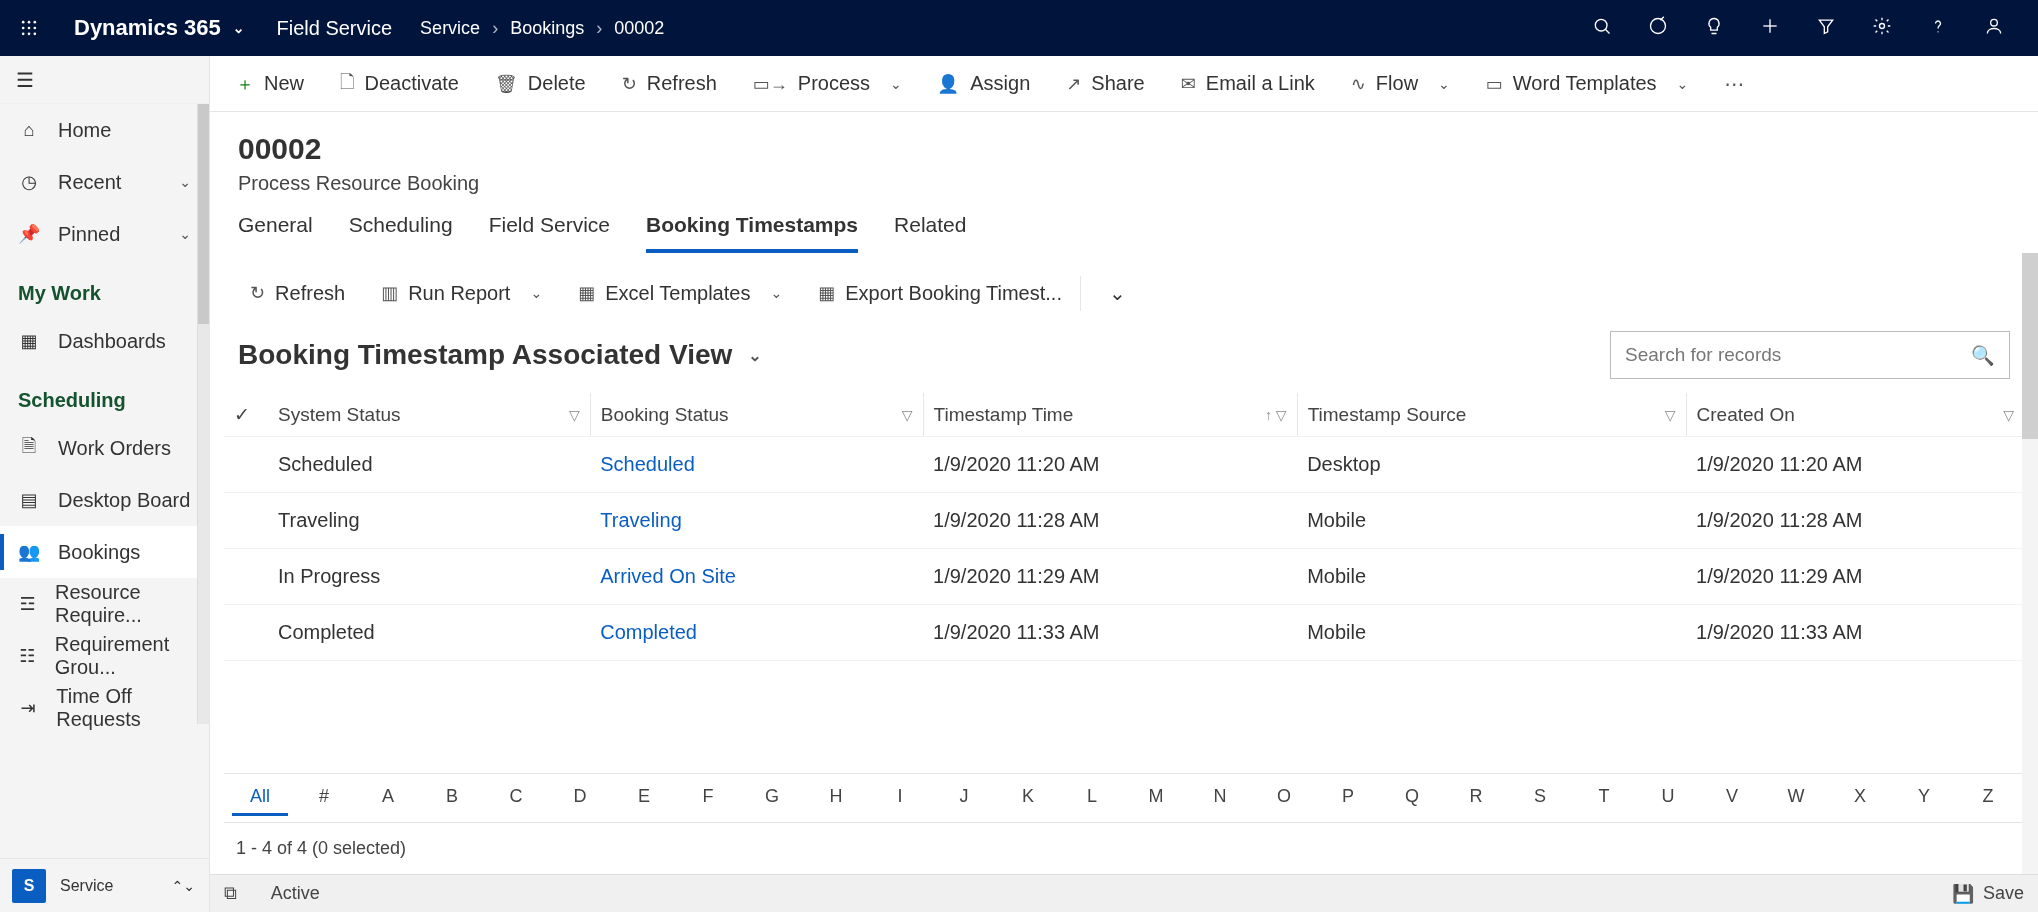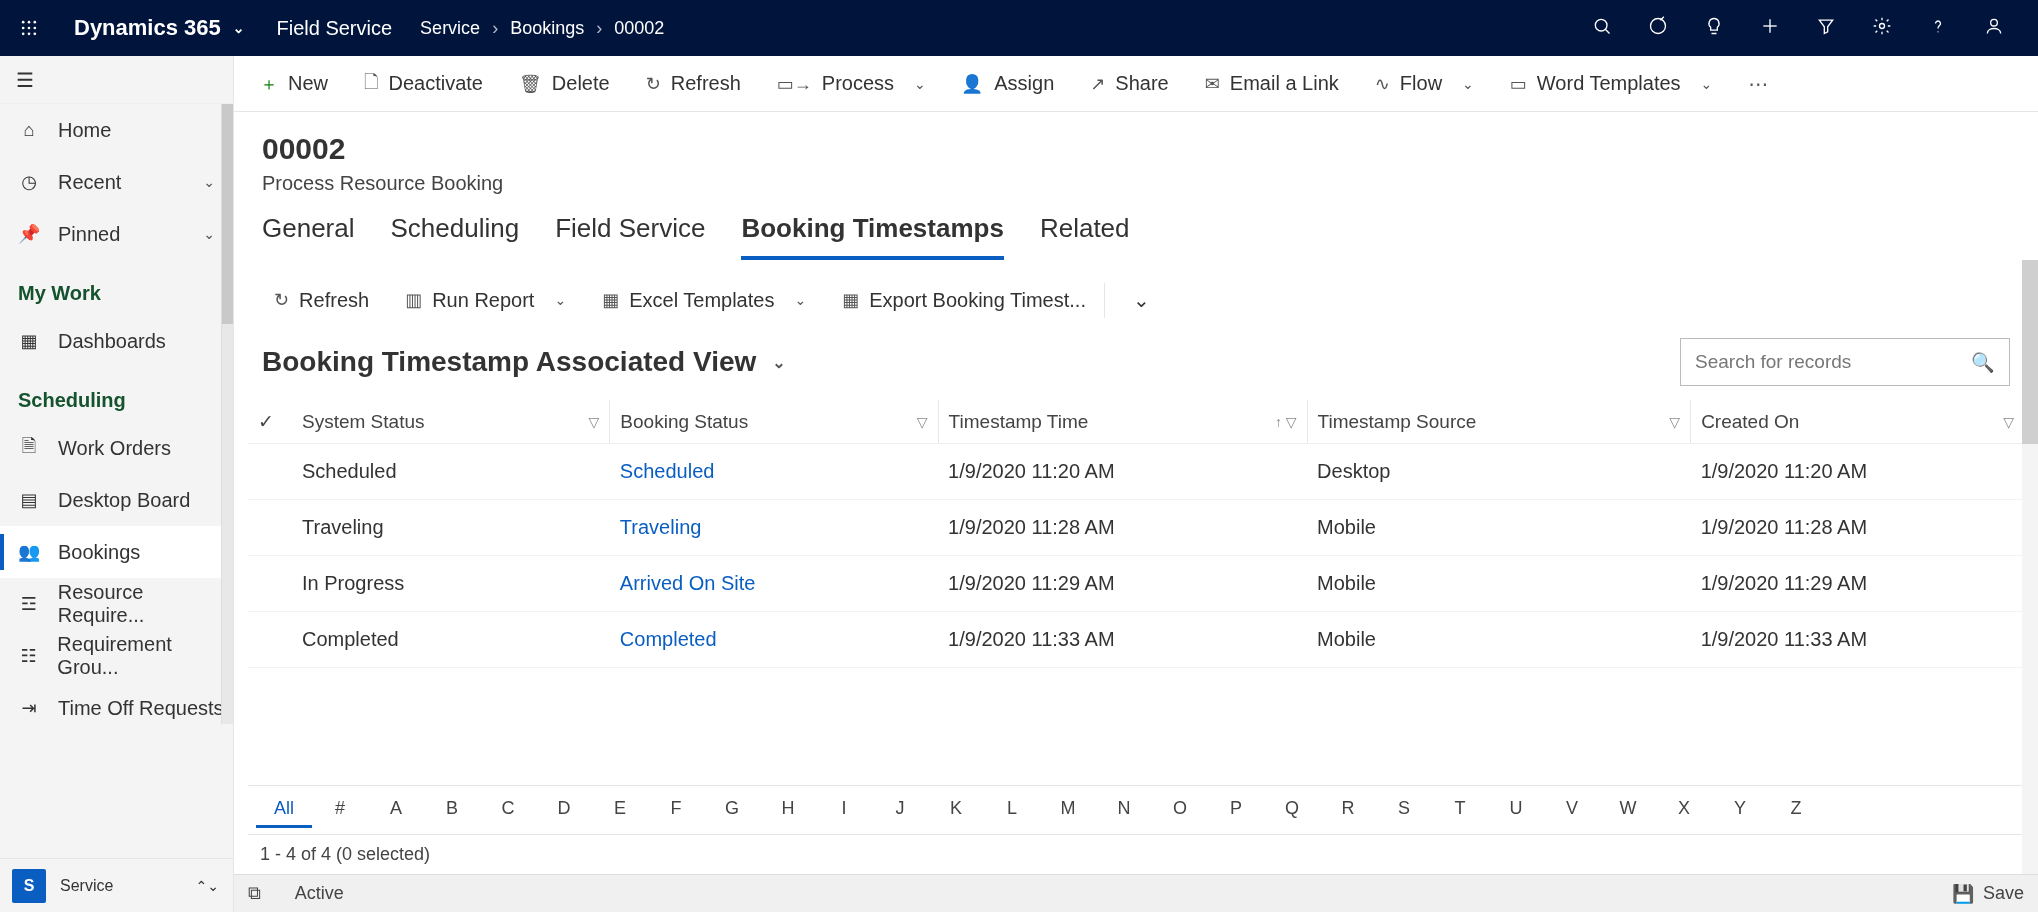--- a/index.html
+++ b/index.html
@@ -35,47 +35,47 @@
   .cmd .i { font-size:18px; color:#555; }
   .cmd.new .i { color:#107c10; }
   .cmd.sep-right { border-right:1px solid #e5e5e5; padding-right:18px; margin-right:6px; }
   .cmd.caret::after { content:"⌄"; margin-left:10px; font-size:14px; color:#555; }
   .overflow { margin-left:4px; font-size:20px; letter-spacing:2px; color:#555; padding:6px 10px; }
 
   .record-header { padding:20px 28px 6px 28px; }
   .record-title { font-size:30px; font-weight:600; }
   .record-sub { font-size:20px; color:#444; margin-top:6px; }
 
-  .tabs { display:flex; gap:36px; padding:12px 28px 0 28px; font-size:26px; }
+  .tabs { display:flex; gap:36px; padding:12px 28px 0 28px; font-size:21px; }
   .tab { padding-bottom:12px; }
   .tab.active { font-weight:600; border-bottom:4px solid #0a5ec2; }
 
   .subgrid-wrap { padding:22px 14px 0 14px; flex:1; display:flex; flex-direction:column; position:relative; }
   .subgrid-cmd { display:flex; align-items:center; gap:8px; padding:0 12px 14px 12px; }
   .subgrid-cmd .cmd { font-size:20px; }
   .view-row { display:flex; align-items:center; padding:6px 14px 8px 14px; }
   .view-name { font-size:28px; font-weight:600; display:flex; align-items:center; gap:16px; }
   .view-name .vcaret { font-size:16px; color:#555; }
-  .search-box { margin-left:auto; width:330px; height:48px; border:1px solid #bbb; display:flex; align-items:center; padding:0 14px; font-size:19px; color:#777; }
+  .search-box { margin-left:auto; width:400px; height:48px; border:1px solid #bbb; display:flex; align-items:center; padding:0 14px; font-size:19px; color:#777; }
   .search-box .mag { margin-left:auto; color:#333; }
 
   table.grid { width:100%; border-collapse:collapse; margin-top:6px; }
   .grid th { text-align:left; font-weight:400; font-size:19px; color:#444; padding:10px 10px; border-bottom:1px solid #efefef; position:relative; }
   .grid th .hdr { display:flex; align-items:center; gap:24px; }
   .grid th .filt { margin-left:auto; color:#888; font-size:14px; }
   .col-sep { border-left:1px solid #e6e6e6; }
   .grid td { font-size:20px; padding:16px 10px; border-bottom:1px solid #f2f2f2; }
   .grid td.link { color:#0a5ec2; }
   .chk-col { width:44px; text-align:center; color:#444; }
 
-  .alpha-bar { display:flex; gap:0; border-top:1px solid #e5e5e5; padding:6px 8px; font-size:18px; color:#444; }
+  .alpha-bar { display:flex; gap:8px; border-top:1px solid #e5e5e5; padding:6px 8px; font-size:18px; color:#444; }
   .alpha-bar span { width:56px; text-align:center; padding:6px 0; }
   .alpha-bar span.active { border-bottom:3px solid #0a5ec2; color:#0a5ec2; }
 
-  .status-row { height:40px; display:flex; align-items:center; padding:0 12px; font-size:18px; color:#444; border-top:1px solid #e5e5e5; }
+  .status-row { height:52px; display:flex; align-items:center; padding:0 12px; font-size:18px; color:#444; border-top:1px solid #e5e5e5; }
   .footer { height:38px; background:#f0f0f0; border-top:1px solid #ddd; display:flex; align-items:center; padding:0 14px; font-size:18px; color:#444; }
   .footer .save { margin-left:auto; display:flex; align-items:center; gap:8px; }
   .footer .statusval { margin-left:34px; }
 
   .right-scroll { position:absolute; right:0; top:0; width:16px; bottom:0; background:#f4f4f4; }
   .right-scroll .thumb { width:100%; height:30%; background:#cfcfcf; }
 
   svg.icon { width:20px; height:20px; fill:none; stroke:currentColor; stroke-width:1.6; }
 </style>
 </head>

